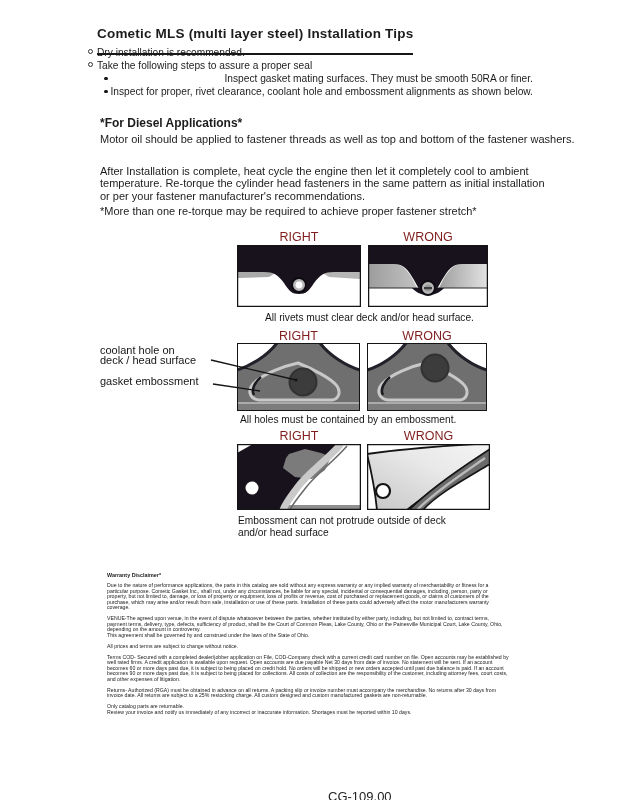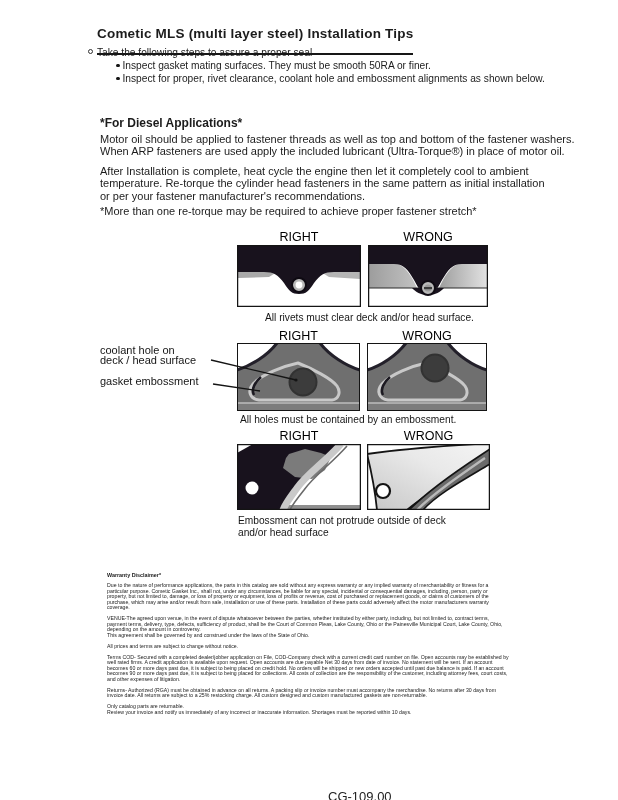--- a/index.html
+++ b/index.html
@@ -11,28 +11,28 @@
   .abs{position:absolute;}
   
   .doc-title{
     left:97px;top:26px;font-size:13.5px;font-weight:bold;letter-spacing:.2px;
     border-bottom:2px solid #161616;padding-bottom:12px;
   }
   
   .bullets{left:88px;top:46px;font-size:10.2px;line-height:13px;white-space:nowrap;}
   .brow{display:flex;align-items:baseline;}
   .ring{width:3px;height:3px;border:1px solid #333;border-radius:50%;display:inline-block;margin-right:4px;flex:0 0 auto;position:relative;top:-2px;}
-  .sub .brow{margin-left:28px;}
+  .sub .brow{margin-left:16px;justify-content:space-between;}
   .dot{width:3.5px;height:3.5px;background:#141414;border-radius:50%;display:inline-block;margin-right:3px;flex:0 0 auto;position:relative;top:-2px;}
   
   .diesel-h{left:100px;top:116px;font-size:12px;font-weight:bold;}
   .para{left:100px;font-size:11px;line-height:12.4px;white-space:nowrap;}
   .p1{top:133px;} .p2{top:165px;} .pnote{top:205px;}
   
-  .dlabel{font-size:12.5px;color:#000000;text-align:center;}
+  .dlabel{font-size:12.5px;color:#7f1d1d;text-align:center;}
   .dbox{border:0;}
   .dcap{font-size:10.2px;color:#161616;line-height:11.5px;}
   .callout{font-size:11px;line-height:9.6px;color:#161616;}
   
   .disc{left:107px;top:572px;width:402px;color:#222;}
   .disc h4{font-size:5.4px;margin:0 0 5px 0;}
   .disc p{font-size:5.2px;line-height:5.5px;margin:0 0 5.5px 0;}
   .disc p.tight{margin-bottom:0;}
   .footer-code{left:328px;top:760px;font-size:13px;color:#222;margin-top:29px;}
   svg{display:block;}
@@ -41,39 +41,42 @@
 <body>
 
 <div class="page">
 
   <div class="abs doc-title">Cometic MLS (multi layer steel) Installation Tips</div>
 
   <div class="abs bullets">
     <div>
         <div class="brow">
           <span class="ring"></span>
+          <span>Dry installation is recommended.</span>
+        </div>
+        <div class="brow">
+          <span class="ring"></span>
           <span>Take the following steps to assure a proper seal</span>
         </div>
       </div>
     <div class="sub">
         <div class="brow">
           <span class="dot"></span>
           <span>Inspect gasket mating surfaces.  They must be smooth 50RA or finer.</span>
         </div>
         <div class="brow">
           <span class="dot"></span>
           <span>Inspect for proper, rivet clearance, coolant hole and embossment alignments as shown below.</span>
         </div>
       </div>
   </div>
 
   <div class="abs diesel-h">*For Diesel Applications*</div>
   <div class="abs para p1">
       <div class="tline">Motor oil should be applied to fastener threads as well as top and bottom of the fastener washers.</div>
-      <div class="tline">When ARP fasteners are used apply the included lubricant (Ultra-Torque®) in place of motor oil.</div>
     </div>
   <div class="abs para p2">
       <div class="tline">After Installation is complete, heat cycle the engine then let it completely cool to ambient</div>
       <div class="tline">temperature. Re-torque the cylinder head fasteners in the same pattern as initial installation</div>
       <div class="tline">or per your fastener manufacturer's recommendations.</div>
     </div>
   <div class="abs para pnote">*More than one re-torque may be required to achieve proper fastener stretch*</div>
 
   <div class="abs dlabel" style="left:237px;top:230px;width:124px;">RIGHT</div>
   <div class="abs dlabel" style="left:368px;top:230px;width:120px;">WRONG</div>

